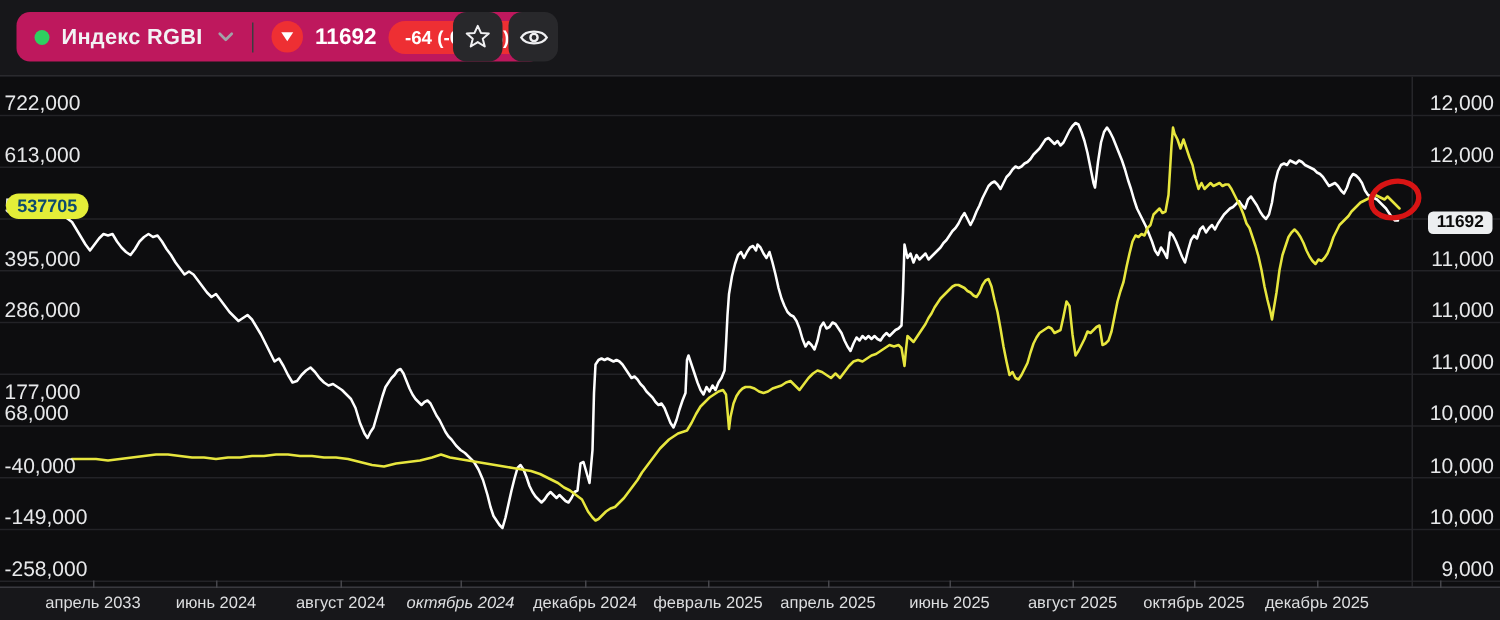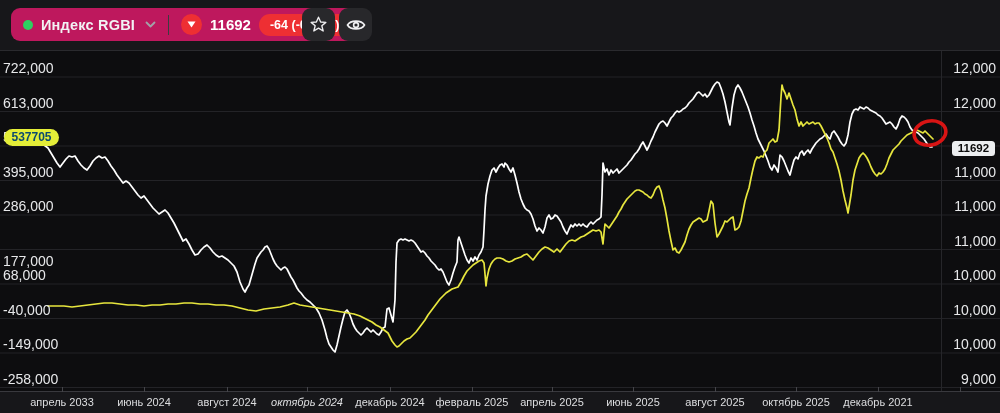--- a/index.html
+++ b/index.html
@@ -138,21 +138,21 @@
       <div class="month" style="left: 62px;">апрель 2033</div>
       <div class="month" style="left: 144px;">июнь 2024</div>
       <div class="month" style="left: 227px;">август 2024</div>
       <div class="month" style="left: 307px; font-style: italic;">октябрь 2024</div>
       <div class="month" style="left: 390px;">декабрь 2024</div>
       <div class="month" style="left: 472px;">февраль 2025</div>
       <div class="month" style="left: 552px;">апрель 2025</div>
       <div class="month" style="left: 633px;">июнь 2025</div>
       <div class="month" style="left: 715px;">август 2025</div>
       <div class="month" style="left: 796px;">октябрь 2025</div>
-      <div class="month" style="left: 878px;">декабрь 2021</div>
+      <div class="month" style="left: 878px;">декабрь 2025</div>
       <div class="vtick" style="left: 62px;"></div>
       <div class="vtick" style="left: 144px;"></div>
       <div class="vtick" style="left: 227px;"></div>
       <div class="vtick" style="left: 307px;"></div>
       <div class="vtick" style="left: 390px;"></div>
       <div class="vtick" style="left: 472px;"></div>
       <div class="vtick" style="left: 552px;"></div>
       <div class="vtick" style="left: 633px;"></div>
       <div class="vtick" style="left: 715px;"></div>
       <div class="vtick" style="left: 796px;"></div>

